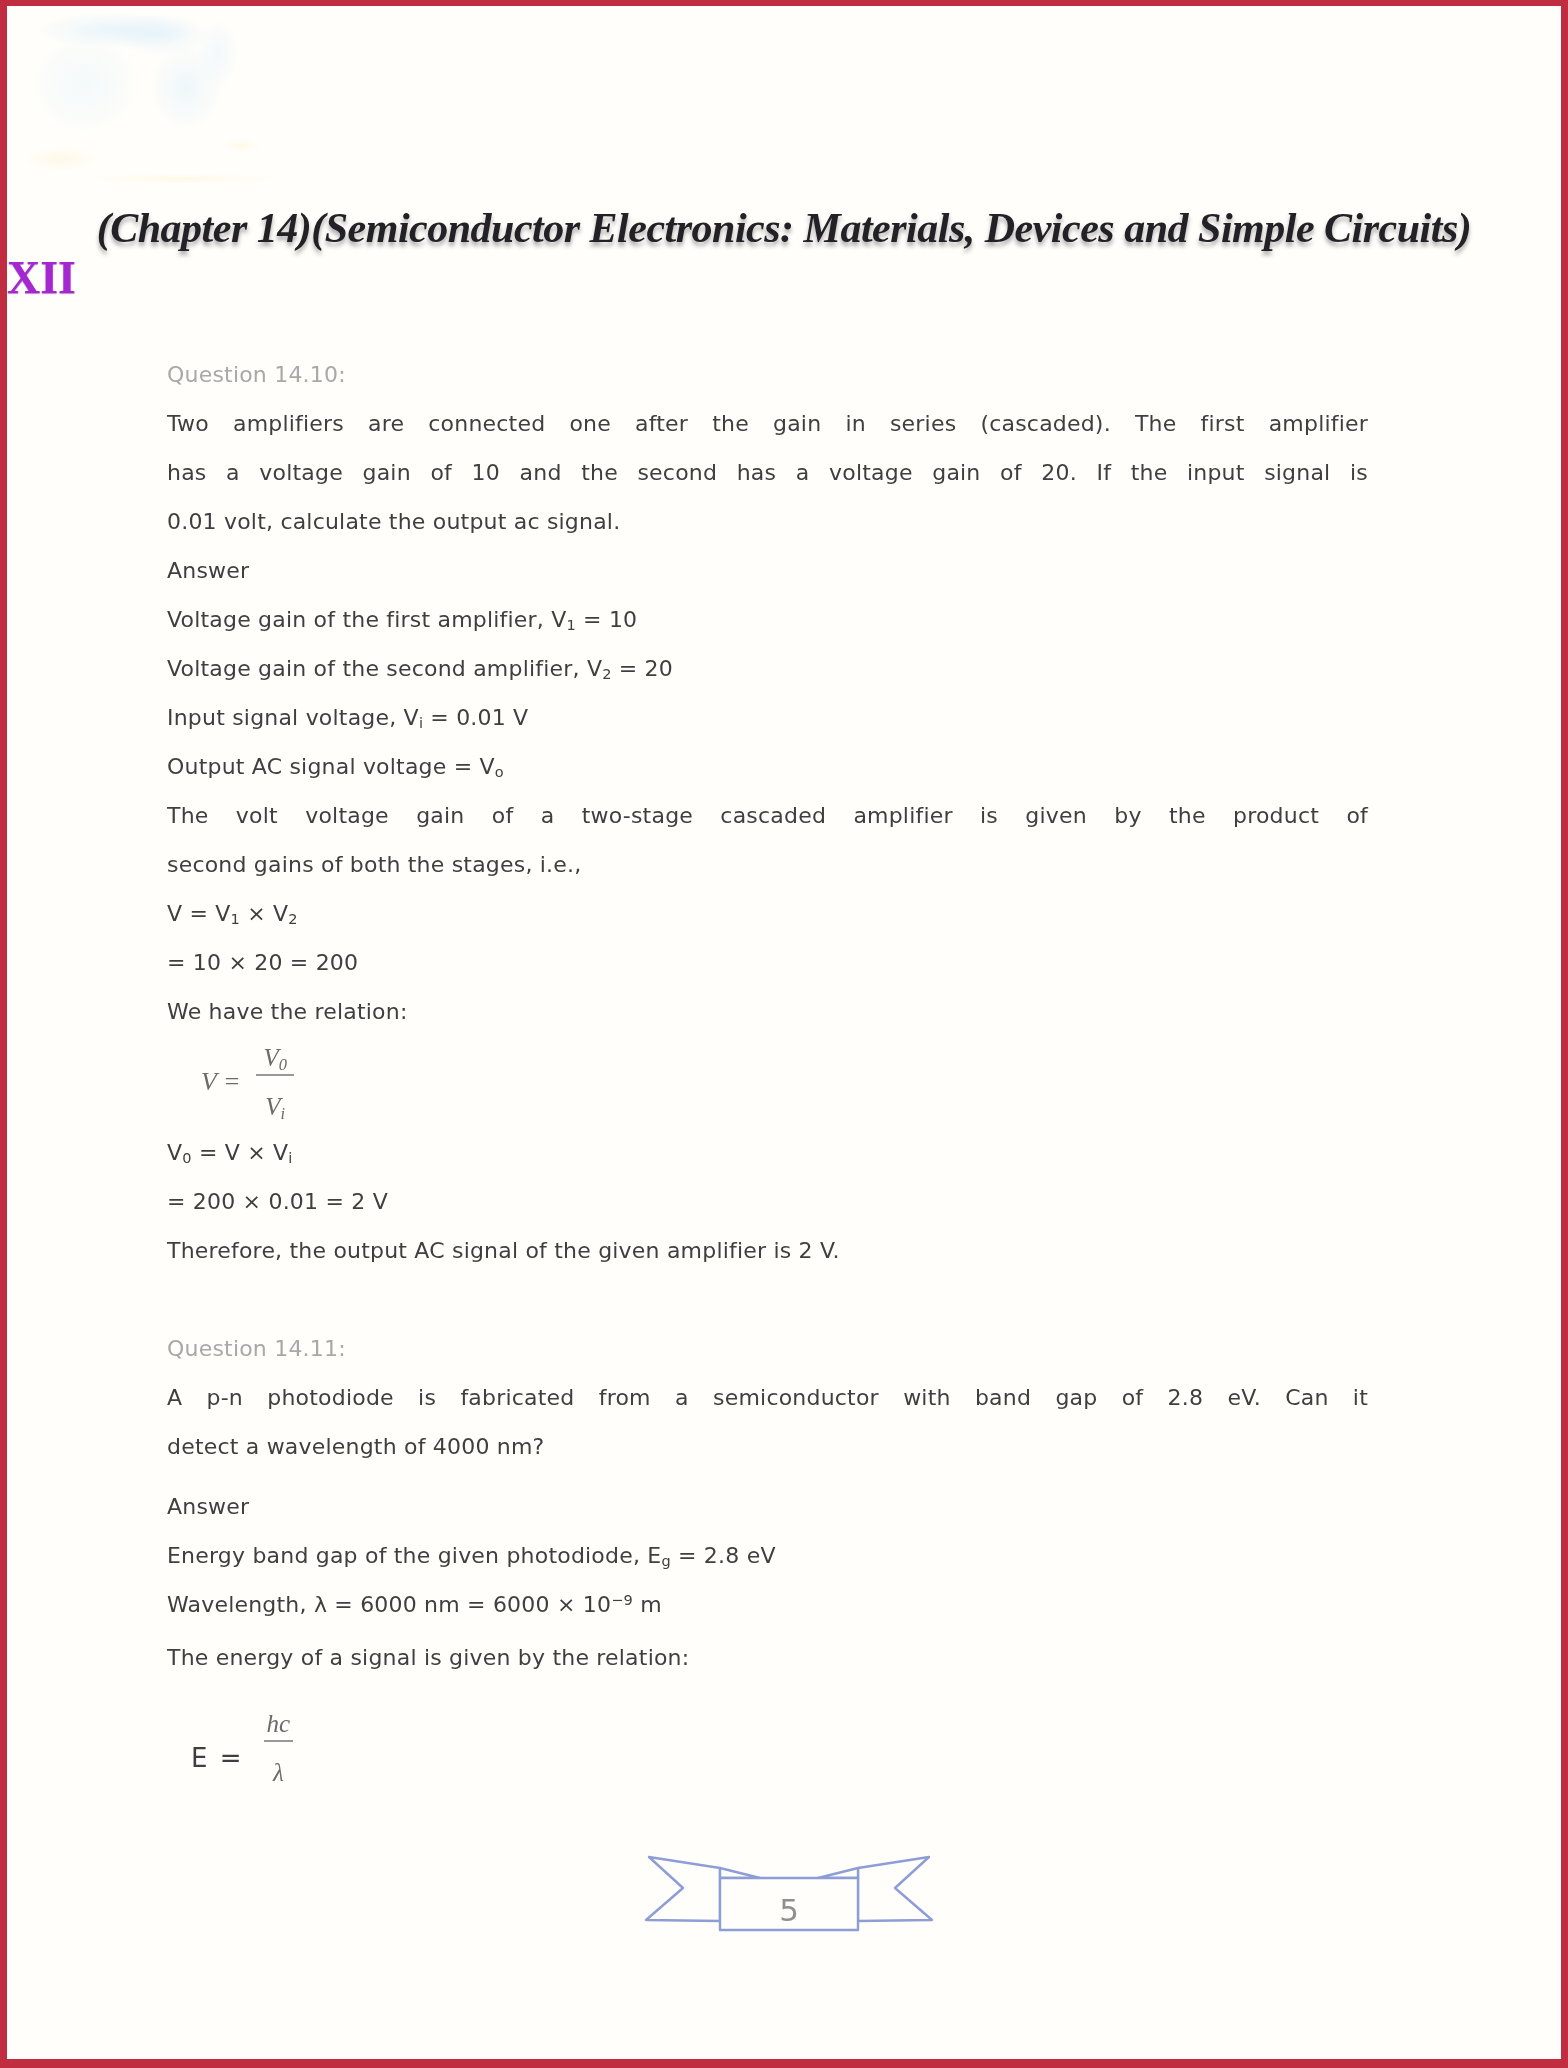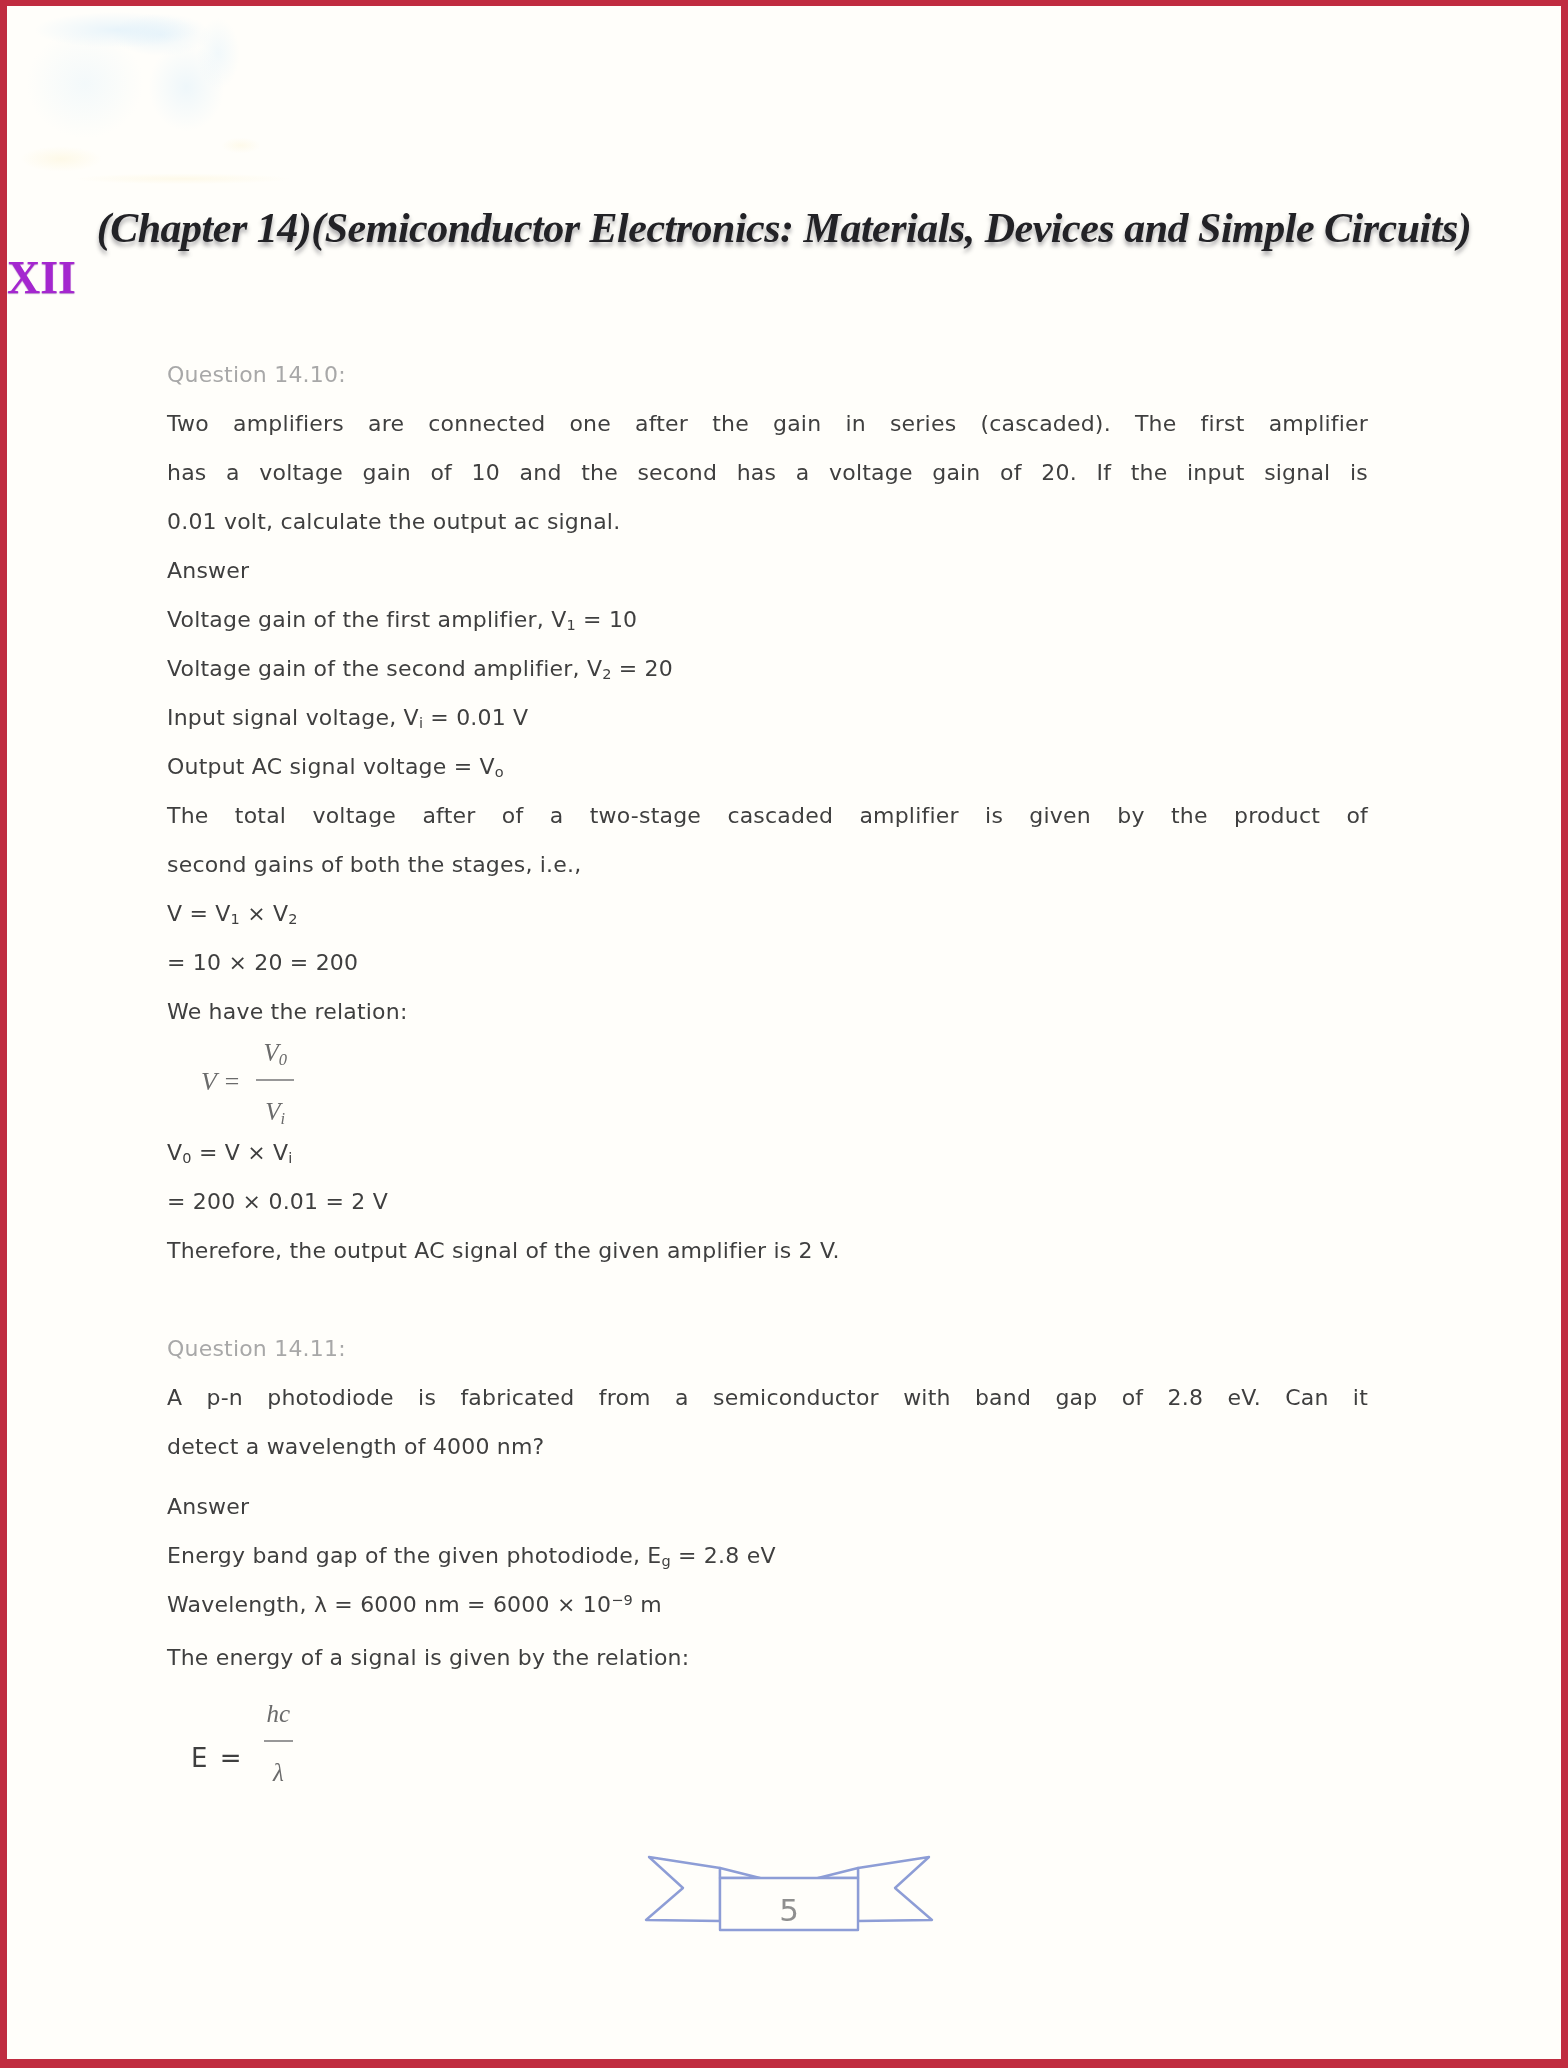--- a/index.html
+++ b/index.html
@@ -65,21 +65,21 @@
     font-size:26px;color:#6b6b6b;
   }
   .formula-row.baseline-low{align-items:flex-end;height:100px;margin-left:24px;}
   .serif-it{font-family:"Liberation Serif","DejaVu Serif",serif;font-style:italic;}
   .frac{
     display:inline-flex;flex-direction:column;align-items:center;
     font-family:"Liberation Serif","DejaVu Serif",serif;
     font-style:italic;color:#6b6b6b;font-size:25px;
     margin-left:14px;
   }
-  .frac .num{padding:2px 9px 11px;line-height:30px;font-family:Liberation Serif, serif;}
+  .frac .num{padding:2px 9px 1px;line-height:30px;font-family:Liberation Serif, serif;}
   .frac .den{border-top:2px solid #989898;padding:16px 9px 2px;line-height:30px;}
   .lhs-dark{color:#3f3f3f;font-size:26px;line-height:40px;margin-bottom:12px;letter-spacing:2px;}
   .ribbon{margin-top:58px;margin-left:477px;width:290px;height:86px;}
   .ribbon svg{display:block;}
 </style>
 </head>
 <body>
 
 <div class="page">
 
@@ -90,21 +90,21 @@
 
     <div class="ln qlabel mt48">Question 14.10:</div>
     <div class="ln just">Two amplifiers are connected one after the gain in series (cascaded). The first amplifier</div>
     <div class="ln just">has a voltage gain of 10 and the second has a voltage gain of 20. If the input signal is</div>
     <div class="ln">0.01 volt, calculate the output ac signal.</div>
     <div class="ln">Answer</div>
     <div class="ln">Voltage gain of the first amplifier, V<sub>1</sub> = 10</div>
     <div class="ln">Voltage gain of the second amplifier, V<sub>2</sub> = 20</div>
     <div class="ln">Input signal voltage, V<sub>i</sub> = 0.01 V</div>
     <div class="ln">Output AC signal voltage = V<sub>o</sub></div>
-    <div class="ln just">The total voltage after of a two-stage cascaded amplifier is given by the product of</div>
+    <div class="ln just">The volt voltage gain of a two-stage cascaded amplifier is given by the product of</div>
     <div class="ln">second gains of both the stages, i.e.,</div>
     <div class="ln">V = V<sub>1</sub> × V<sub>2</sub></div>
     <div class="ln">= 10 × 20 = 200</div>
     <div class="ln">We have the relation:</div>
 
     <div class="formula-row">
       <span class="serif-it">V =</span>
       <span class="frac">
         <span class="num">V<sub>0</sub></span>
         <span class="den">V<sub>i</sub></span>

